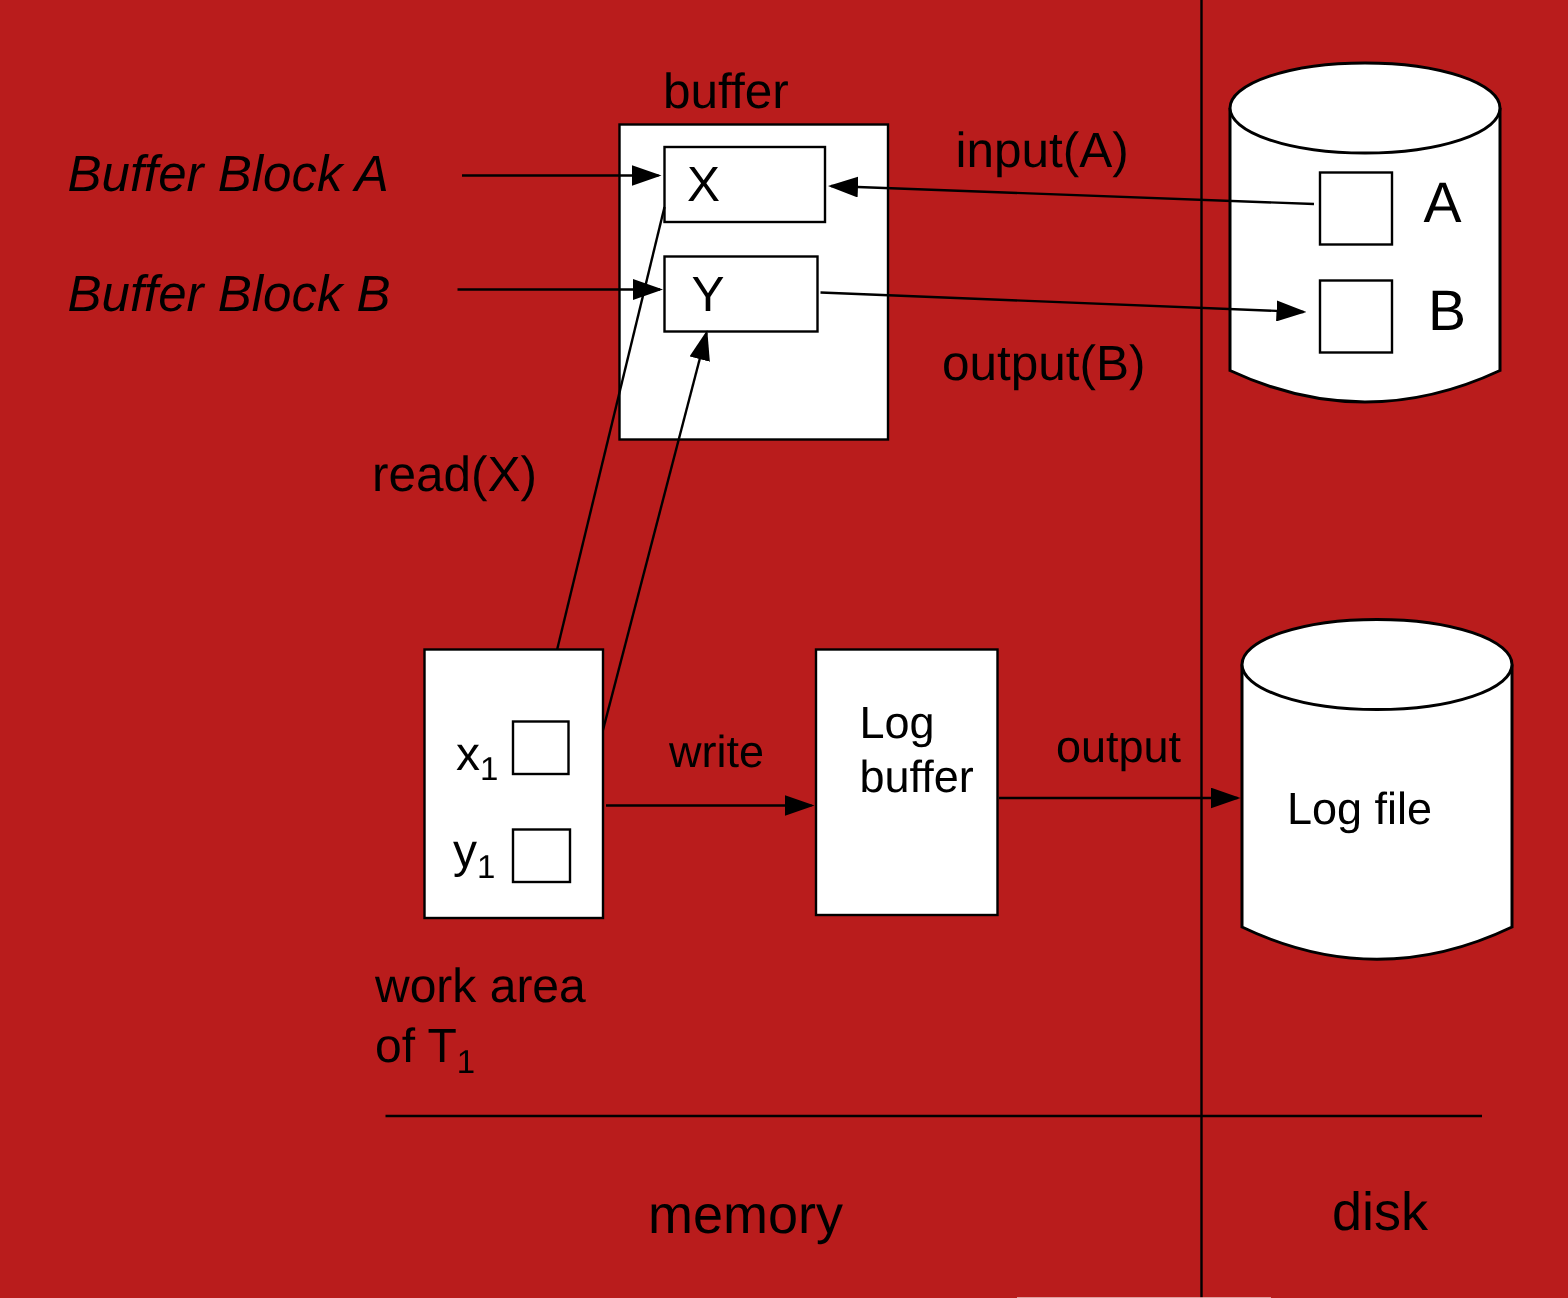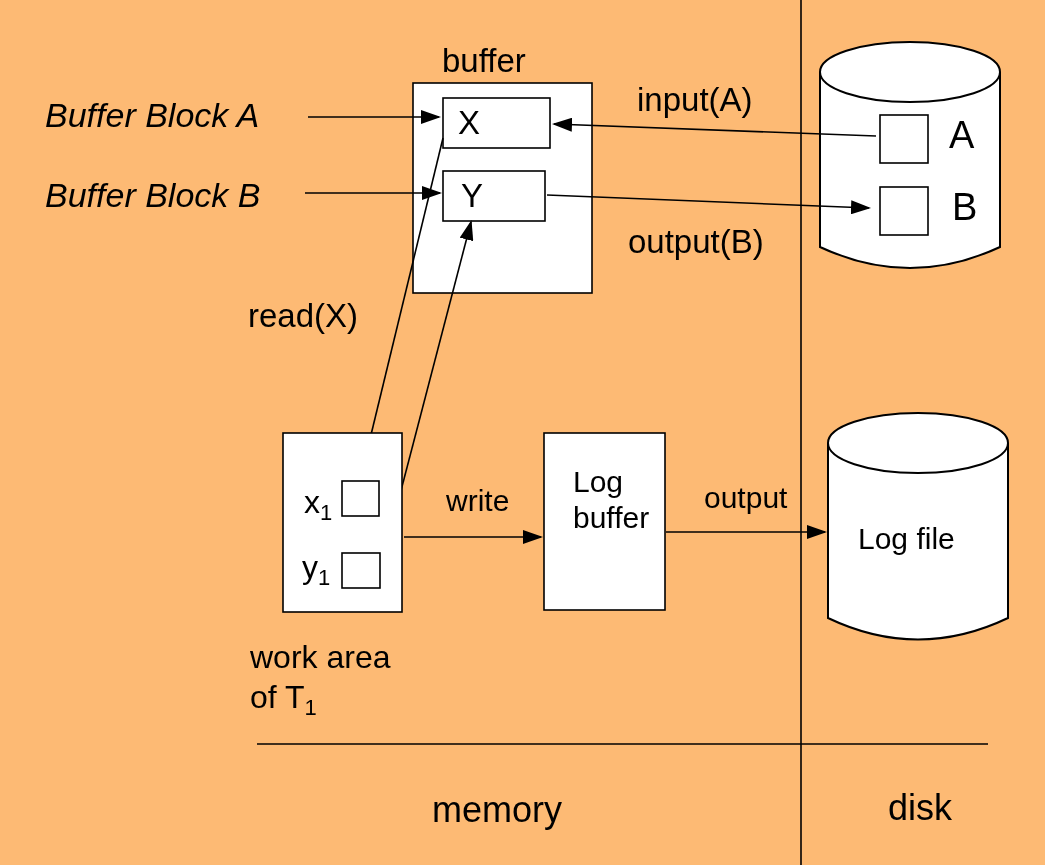--- a/index.html
+++ b/index.html
@@ -1,20 +1,20 @@
 <!DOCTYPE html>
 <html><head>
 <meta charset="utf-8">
 <style>
   html, body { margin: 0; padding: 0; background: #ffffff; }
   .stage {
     position: relative;
     width: 1045px;
     height: 865px;
-    background: #fdba74;
+    background: #b91c1c;
     overflow: hidden;
   }
   svg { display: block; }
   svg text {
     font-family: "Liberation Sans", sans-serif;
     fill: #000000;
   }
   .shape { fill: #ffffff; stroke: #000000; stroke-width: 1.6; }
   .thick { stroke-width: 2; }
   .wire  { stroke: #000000; stroke-width: 1.6; fill: none; }

